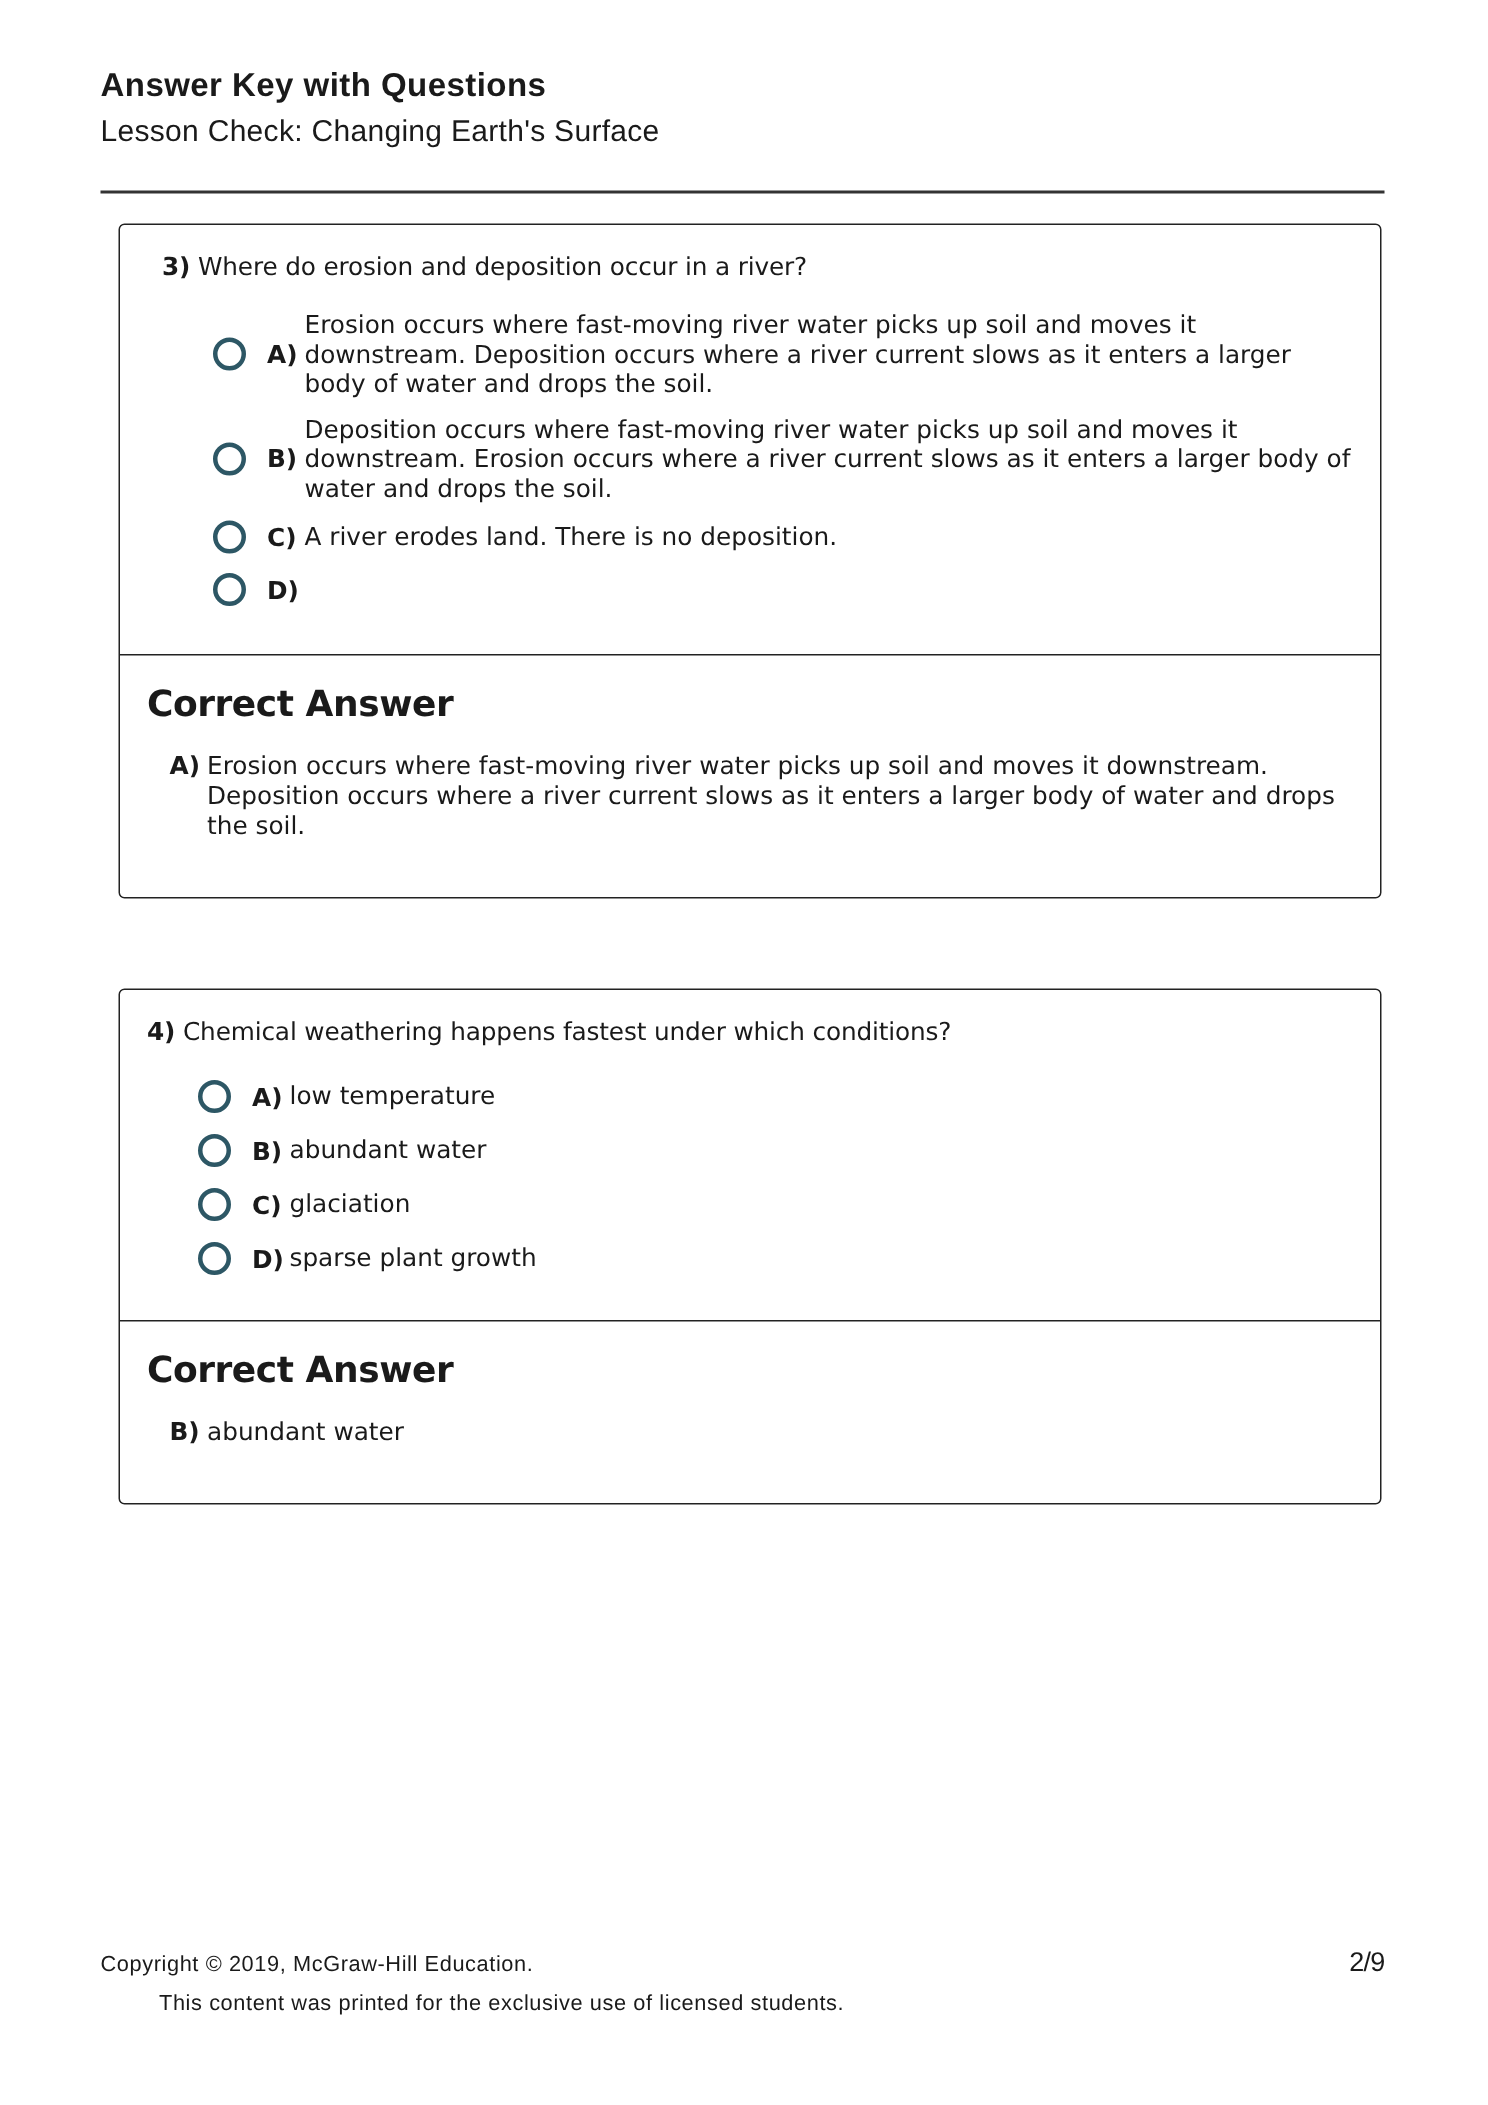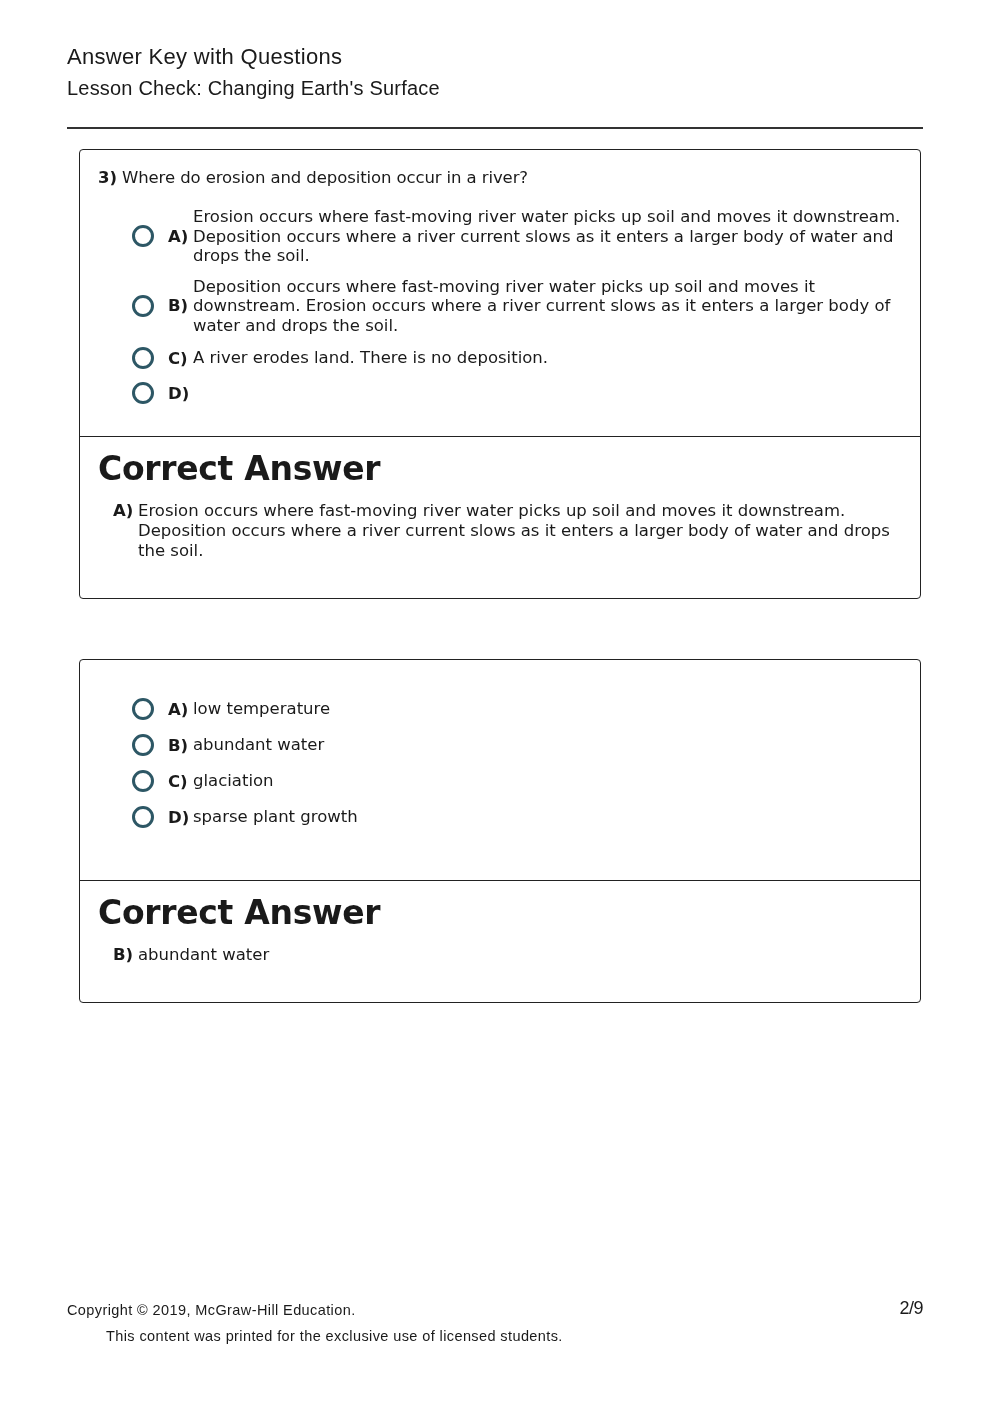--- a/index.html
+++ b/index.html
@@ -1,23 +1,23 @@
 <!DOCTYPE html>
 <html><head>
 <meta charset="utf-8">
 <style>
   html, body { margin: 0; padding: 0; background: #ffffff; }
   body { width: 992px; height: 1403px; position: relative; color: #1a1a1a; font-family: "Liberation Sans", sans-serif; }
   .page-header { position: absolute; left: 67px; top: 42px; width: 856px; }
-  .doc-title { font-size: 22px; font-weight: normal; margin: 0; line-height: 30px; letter-spacing: 0.3px; }
+  .doc-title { font-size: 22px; font-weight: bold; margin: 0; line-height: 30px; letter-spacing: 0.3px; }
   .doc-subtitle { font-size: 20px; margin: 4px 0 0 0; line-height: 24px; letter-spacing: 0.2px; }
   .header-rule { position: absolute; left: 67px; top: 127px; width: 856px; height: 0; border-top: 2px solid #333; }
 
   .q-card { position: absolute; left: 79px; width: 842px; border: 1.5px solid #222; border-radius: 4px; box-sizing: border-box; background: #fff; }
-  .q-card.q3 { top: 149px; height: 450px; }
+  .q-card.q3 { top: 149px; height: 450px; padding-left: 10px; }
   .q-card.q4 { top: 659px; height: 344px; }
 
   .q-body { padding: 17px 18px 0 18px; font-family: "DejaVu Sans", sans-serif; font-size: 16.5px; }
   .q-stem { line-height: 22px; margin: 0; letter-spacing: -0.1px; }
   .q-stem b { font-weight: bold; }
 
   .options { list-style: none; margin: 0; padding: 0; }
   .option { display: flex; align-items: center; margin-left: 34px; }
   .radio { width: 16px; height: 16px; border: 3px solid #2d5765; border-radius: 50%; flex: 0 0 auto; margin-right: 14px; cursor: pointer; }
   .opt-letter { font-weight: bold; width: 25px; flex: 0 0 auto; align-self: center; }
@@ -30,21 +30,21 @@
   .q4 .options { margin-top: 20px; }
   .q4 .option { min-height: 24px; margin-bottom: 12px; }
 
   .divider { position: absolute; left: 0; right: 0; height: 0; border-top: 1.5px solid #222; }
   .q3 .divider { top: 286px; }
   .q4 .divider { top: 220px; }
 
   .answer-section { position: absolute; left: 18px; right: 18px; font-family: "DejaVu Sans", sans-serif; }
   .q3 .answer-section { top: 302px; }
   .q4 .answer-section { top: 236px; }
-  .answer-heading { font-size: 33px; font-weight: bold; margin: 0; line-height: 34px; letter-spacing: -0.3px; }
+  .answer-heading { font-size: 24px; font-weight: bold; margin: 0; line-height: 34px; letter-spacing: -0.3px; }
   .answer-row { display: flex; margin-top: 15px; margin-left: 15px; font-size: 16.5px; line-height: 20px; }
   .answer-letter { font-weight: bold; width: 25px; flex: 0 0 auto; }
   .answer-text { flex: 1; }
 
   .footer { position: absolute; left: 67px; top: 1300px; width: 856px; font-size: 14.5px; letter-spacing: 0.4px; }
   .footer .line1 { position: absolute; left: 0; top: 0; line-height: 20px; }
   .footer .line2 { position: absolute; left: 0; top: 26px; line-height: 20px; margin-left: 39px; }
   .page-num { position: absolute; right: 0; top: -2px; font-size: 18px; letter-spacing: -0.5px; }
 </style>
 </head>
@@ -89,20 +89,24 @@
     <h2 class="answer-heading">Correct Answer</h2>
     <div class="answer-row">
       <span class="answer-letter">A)</span>
       <span class="answer-text">Erosion occurs where fast-moving river water picks up soil and moves it downstream. Deposition occurs where a river current slows as it enters a larger body of water and drops the soil.</span>
     </div>
   </div>
 </section>
 
 <section class="q-card q4">
   <div class="q-body">
+    <p class="q-stem">
+      <b>4)</b>
+      <span>Chemical weathering happens fastest under which conditions?</span>
+    </p>
     <ul class="options">
       <li class="option">
         <span class="radio" style="border-color: rgb(45, 87, 101);"></span>
         <span class="opt-letter">A)</span>
         <span class="opt-text">low temperature</span>
       </li>
       <li class="option">
         <span class="radio" style="border-color: rgb(45, 87, 101);"></span>
         <span class="opt-letter">B)</span>
         <span class="opt-text">abundant water</span>

